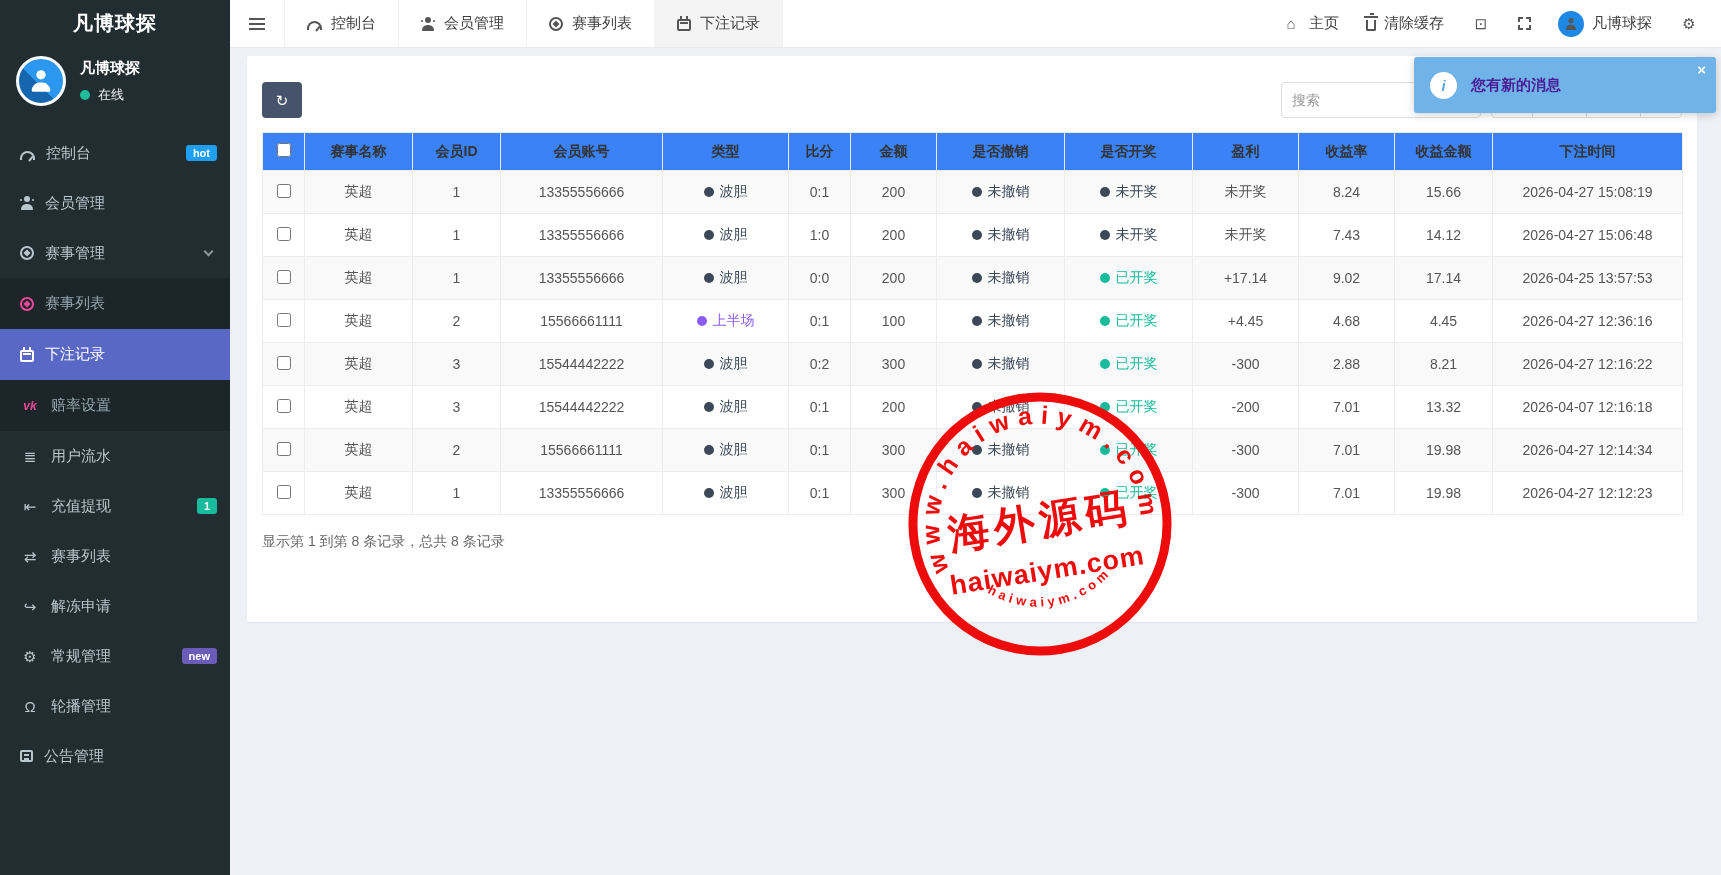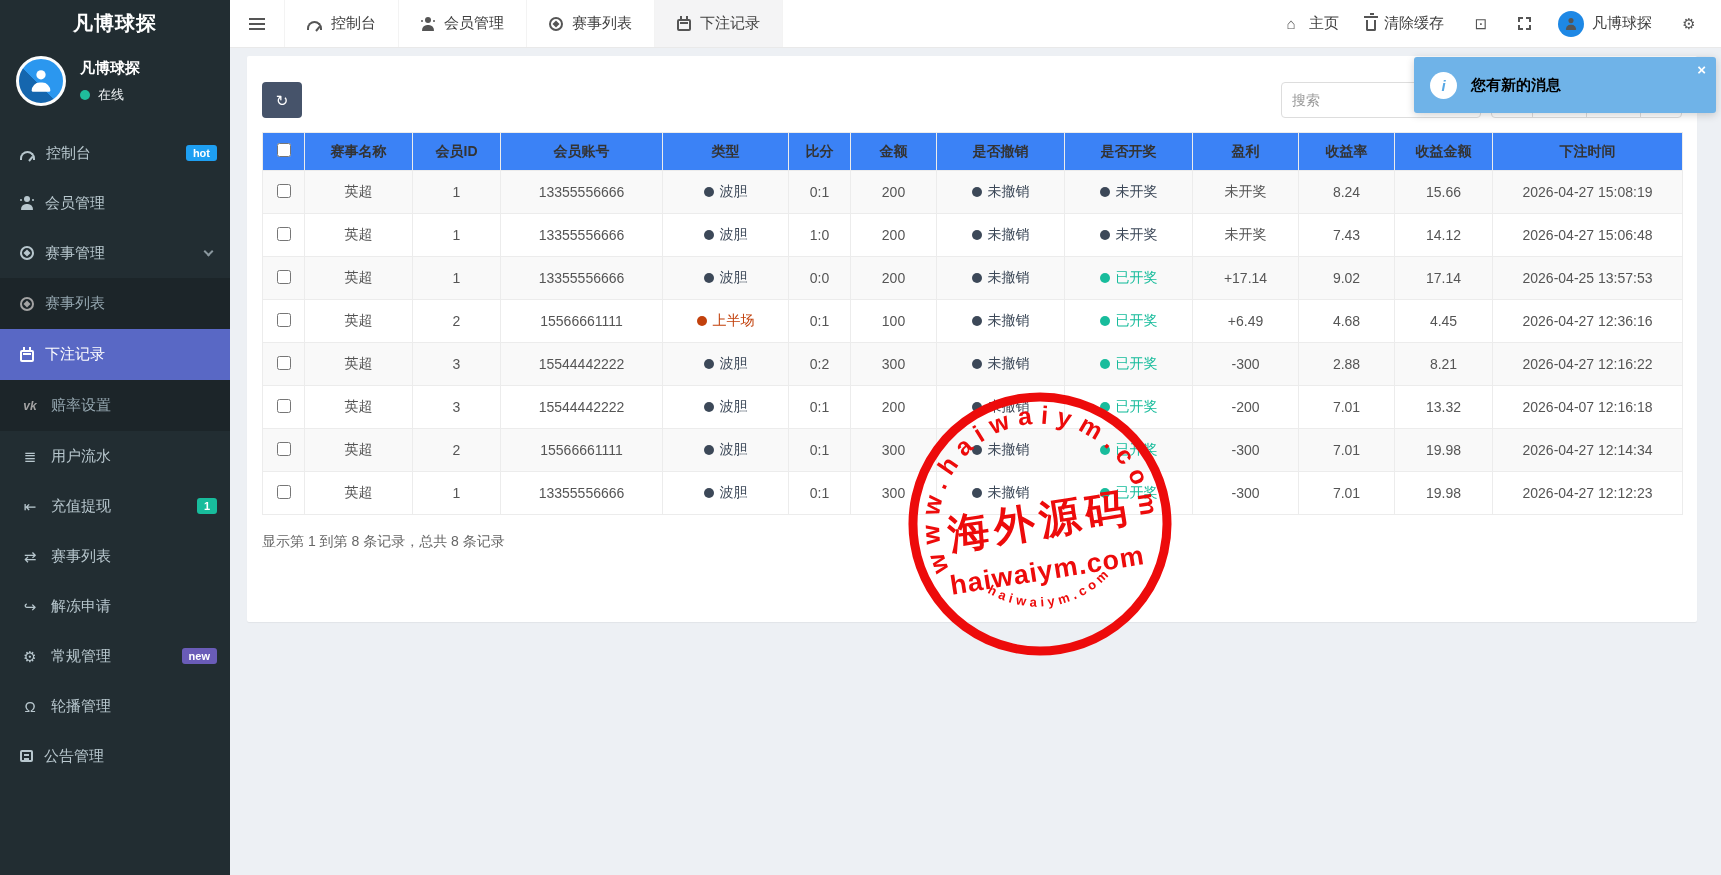--- a/index.html
+++ b/index.html
@@ -50,21 +50,21 @@
 .sdot{width:10px;height:10px;border-radius:50%;background:#1fbc9c;flex:none}
 .sbsearch{margin:10px 13px 8px;position:relative}
 .sbsearch input{width:100%;height:38px;background:#374046;border:none;border-radius:3px;color:#cfd8dc;font-size:14px;padding:0 36px 0 12px;outline:none}
 .sbsearch input::placeholder{color:#7f8e96}
 .sbsearch .ic-search{position:absolute;right:13px;top:12px;color:#8a979e}
 .menu{margin-top:8px}
 .mitem{height:50px;display:flex;align-items:center;gap:11px;padding:0 13px 0 20px;color:#b8c7ce;font-size:15px;cursor:pointer}
 .mitem .ic{color:#b8c7ce}
 .submenu{background:#1c2529}
 .mitem.sub{height:51px;color:#95a7b0}
-.mitem.sub .ic{color:#a3a3a3}
+.mitem.sub .ic{color:#ec4899}
 .mitem.active{background:#5968c5;color:#fff}
 .mitem.active .ic{color:#fff}
 .mlabel{flex:1}
 .badge{font-size:11px;font-weight:bold;color:#fff;border-radius:3px;padding:2px 7px}
 .chev{width:7px;height:7px;border-right:2px solid #8a979e;border-bottom:2px solid #8a979e;transform:rotate(45deg);margin-right:5px;margin-top:-4px}
 
 
 .navbar{position:absolute;left:230px;top:0;right:0;height:48px;background:#fff;border-bottom:1px solid #e9e9e9;display:flex;align-items:stretch;z-index:10}
 .nav-burger{width:54px;display:flex;align-items:center;justify-content:center;color:#555;cursor:pointer}
 .tabs{display:flex}
@@ -96,21 +96,21 @@
 th{height:38px;color:#333;font-weight:bold;background:#3b82f6}
 td{height:43px;color:#555}
 tbody tr:nth-child(odd){background:#f9f9f9}
 .dot{display:inline-block;width:10px;height:10px;border-radius:50%;background:currentColor;margin-right:6px;vertical-align:-1px}
 input[type=checkbox]{width:14px;height:14px}
 .tfooter{margin-top:18px;font-size:14px;color:#666}
 
 
 .toast{position:absolute;top:57px;right:5px;width:302px;height:56px;background:#6fb3e8;border-radius:3px;display:flex;align-items:center;gap:14px;padding:0 16px;z-index:50;box-shadow:0 2px 8px rgba(0,0,0,.18)}
 .toast-info{width:27px;height:27px;border-radius:50%;background:#fff;color:#58a8e4;font-weight:bold;font-size:15px;font-style:italic;display:flex;align-items:center;justify-content:center;flex:none}
-.toast-msg{color:#000000;font-size:15px;font-weight:bold}
+.toast-msg{color:#4c1d95;font-size:15px;font-weight:bold}
 .toast-close{position:absolute;top:5px;right:10px;color:#fff;font-weight:bold;font-size:15px;line-height:1;cursor:pointer}
 
 
 .stamp{position:absolute;left:888px;top:372px;width:304px;height:304px;z-index:40;pointer-events:none}
 </style>
 </head>
 <body>
 
 <div class="stage">
 
@@ -349,26 +349,26 @@
               <td>+17.14</td>
               <td>9.02</td>
               <td>17.14</td>
               <td>2026-04-25 13:57:53</td>
             </tr>
             <tr>
               <td><input type="checkbox" style=""></td>
               <td>英超</td>
               <td>2</td>
               <td>15566661111</td>
-              <td style="color: #c2410c;"><i class="dot"></i><span>上半场</span></td>
+              <td style="color: #8b5cf6;"><i class="dot"></i><span>上半场</span></td>
               <td>0:1</td>
               <td>100</td>
               <td style="color: rgb(60, 72, 88);"><i class="dot"></i><span>未撤销</span></td>
               <td style="color: rgb(24, 188, 156);"><i class="dot"></i><span>已开奖</span></td>
-              <td>+6.49</td>
+              <td>+4.45</td>
               <td>4.68</td>
               <td>4.45</td>
               <td>2026-04-27 12:36:16</td>
             </tr>
             <tr>
               <td><input type="checkbox" style=""></td>
               <td>英超</td>
               <td>3</td>
               <td>15544442222</td>
               <td style="color: rgb(60, 72, 88);"><i class="dot"></i><span>波胆</span></td>

